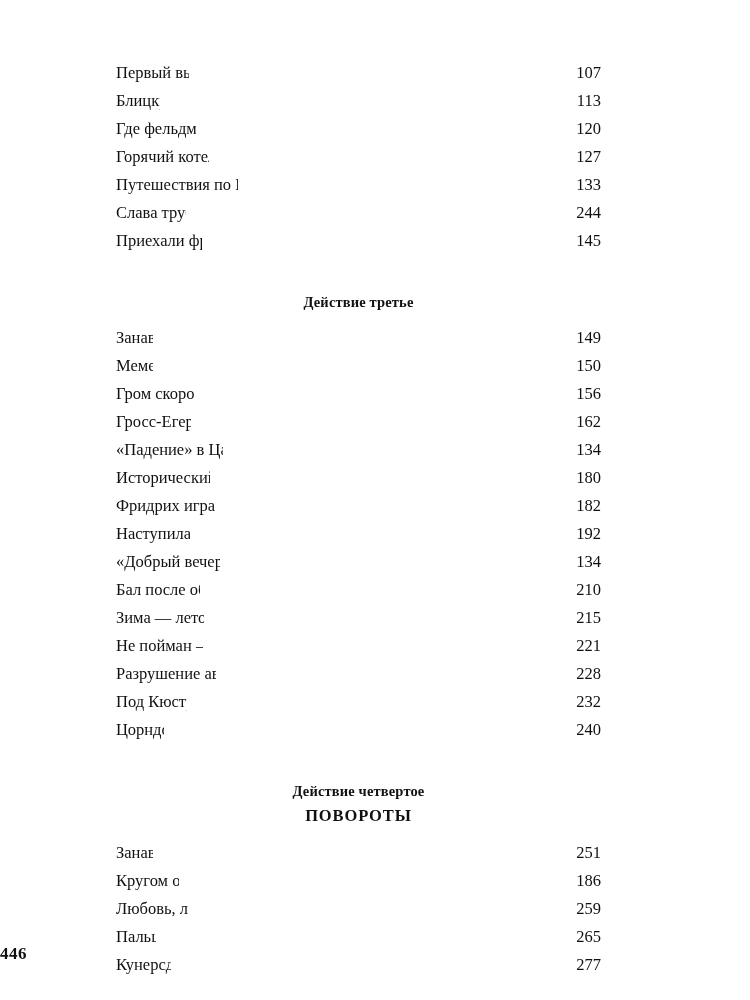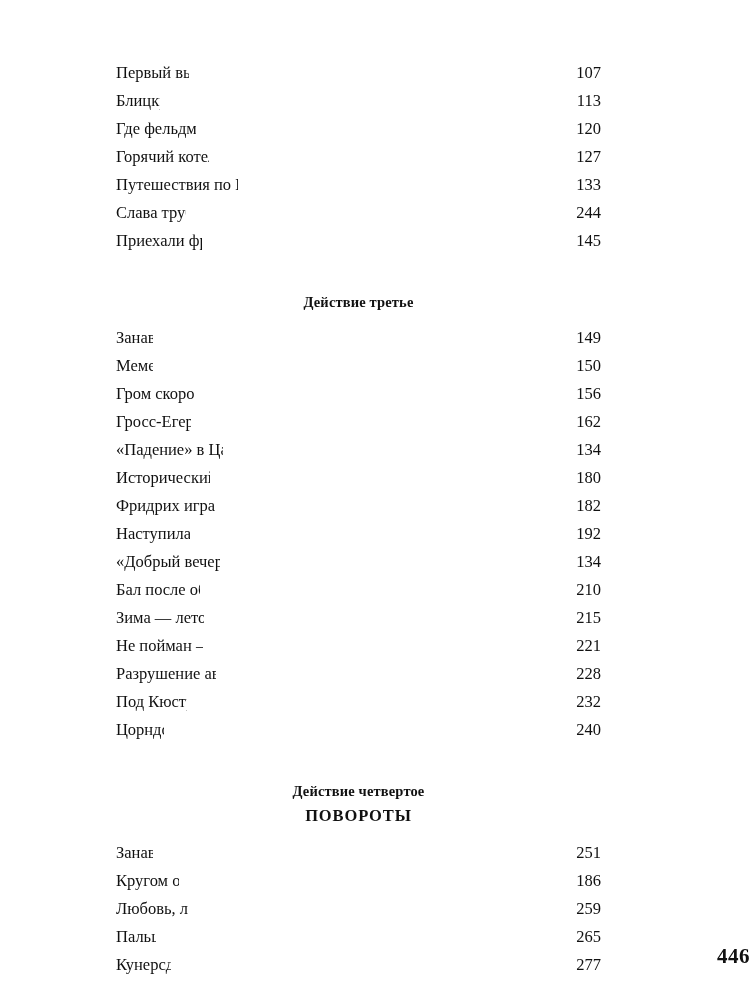--- a/index.html
+++ b/index.html
@@ -81,22 +81,22 @@
     line-height: 26px;
     letter-spacing: 0.9px;
   }
 
   
   .folio {
     position: absolute;
     left: 0;
     right: 0;
     top: 944px;
-    text-align: right;
-    font-size: 21px;
+    text-align: left;
+    font-size: 17px;
     font-weight: bold;
     letter-spacing: 0.5px;
   }
 </style>
 </head>
 <body>
 
 <div class="page">
   <div class="content">
       <div class="toc-entry">

